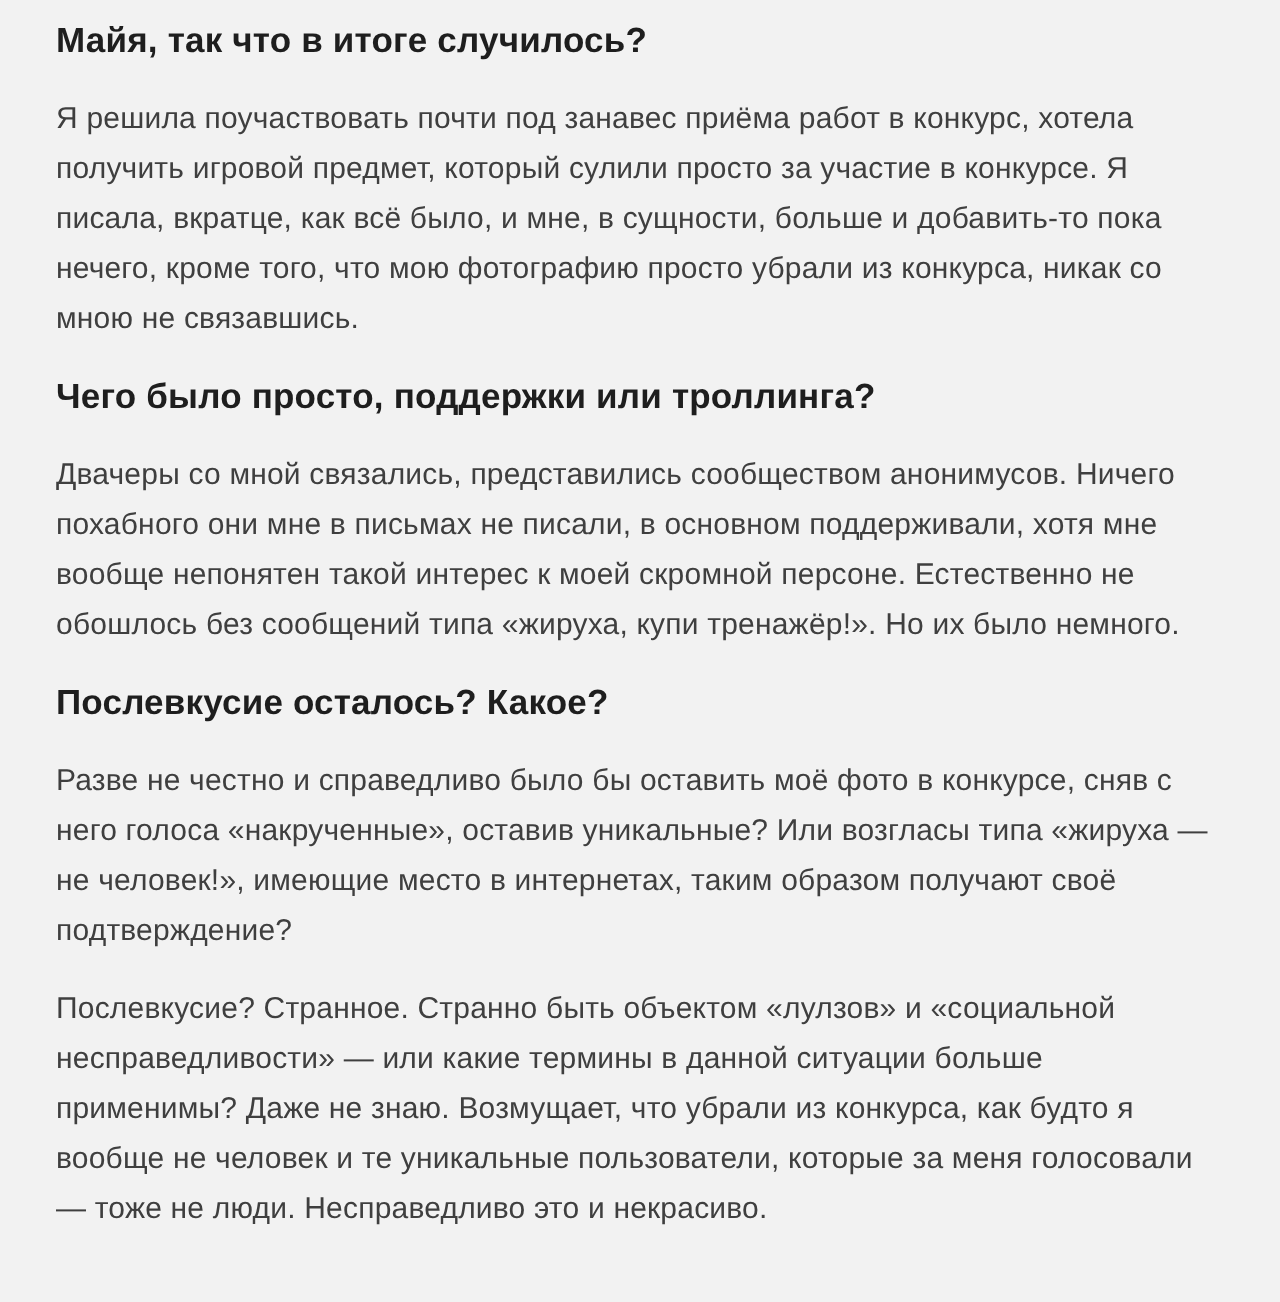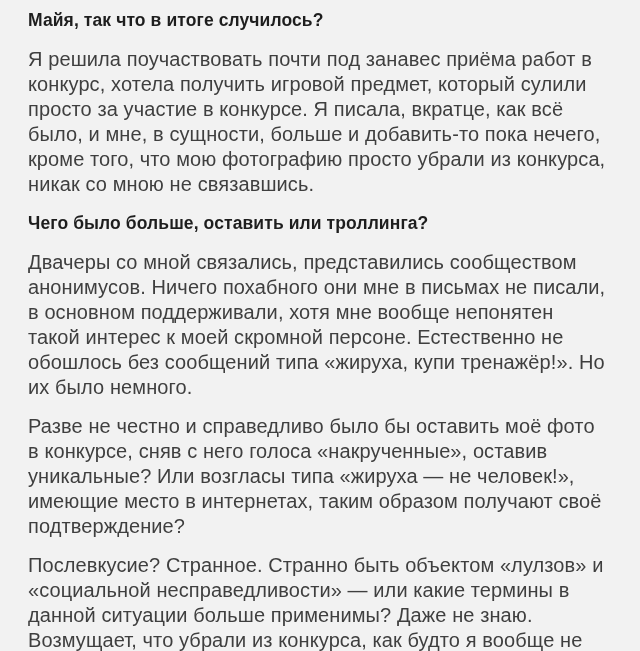--- a/index.html
+++ b/index.html
@@ -23,37 +23,38 @@
       line-height: 25px;
       font-weight: 700;
       color: #1e1e1e;
       margin: 14px 0;
       letter-spacing: 0.1px;
     }
     .question:first-child {
       margin-top: 0;
     }
     .answer {
-      font-size: 20px;
+      font-size: 15px;
       line-height: 25px;
       font-weight: 400;
       color: #3f3f3f;
       margin: 0 0 14px 0;
       letter-spacing: 0.1px;
     }
   </style>
 </head>
 <body>
 
 <div class="article">
   <h2 class="question">Майя, так что в итоге случилось?</h2>
 
   <p class="answer">Я решила поучаствовать почти под занавес приёма работ в конкурс, хотела получить игровой предмет, который сулили просто за участие в конкурсе. Я писала, вкратце, как всё было, и мне, в сущности, больше и добавить-то пока нечего, кроме того, что мою фотографию просто убрали из конкурса, никак со мною не связавшись.</p>
 
-  <h2 class="question">Чего было больше, оставить или троллинга?</h2>
+  <h2 class="question">Чего было просто, поддержки или троллинга?</h2>
 
   <p class="answer">Двачеры со мной связались, представились сообществом анонимусов. Ничего похабного они мне в письмах не писали, в основном поддерживали, хотя мне вообще непонятен такой интерес к моей скромной персоне. Естественно не обошлось без сообщений типа «жируха, купи тренажёр!». Но их было немного.</p>
 
+  <h2 class="question">Послевкусие осталось? Какое?</h2>
 
   <p class="answer">Разве не честно и справедливо было бы оставить моё фото в конкурсе, сняв с него голоса «накрученные», оставив уникальные? Или возгласы типа «жируха — не человек!», имеющие место в интернетах, таким образом получают своё подтверждение?</p>
 
   <p class="answer">Послевкусие? Странное. Странно быть объектом «лулзов» и «социальной несправедливости» — или какие термины в данной ситуации больше применимы? Даже не знаю. Возмущает, что убрали из конкурса, как будто я вообще не человек и те уникальные пользователи, которые за меня голосовали — тоже не люди. Несправедливо это и некрасиво.</p>
 </div>
 
 </body></html>

